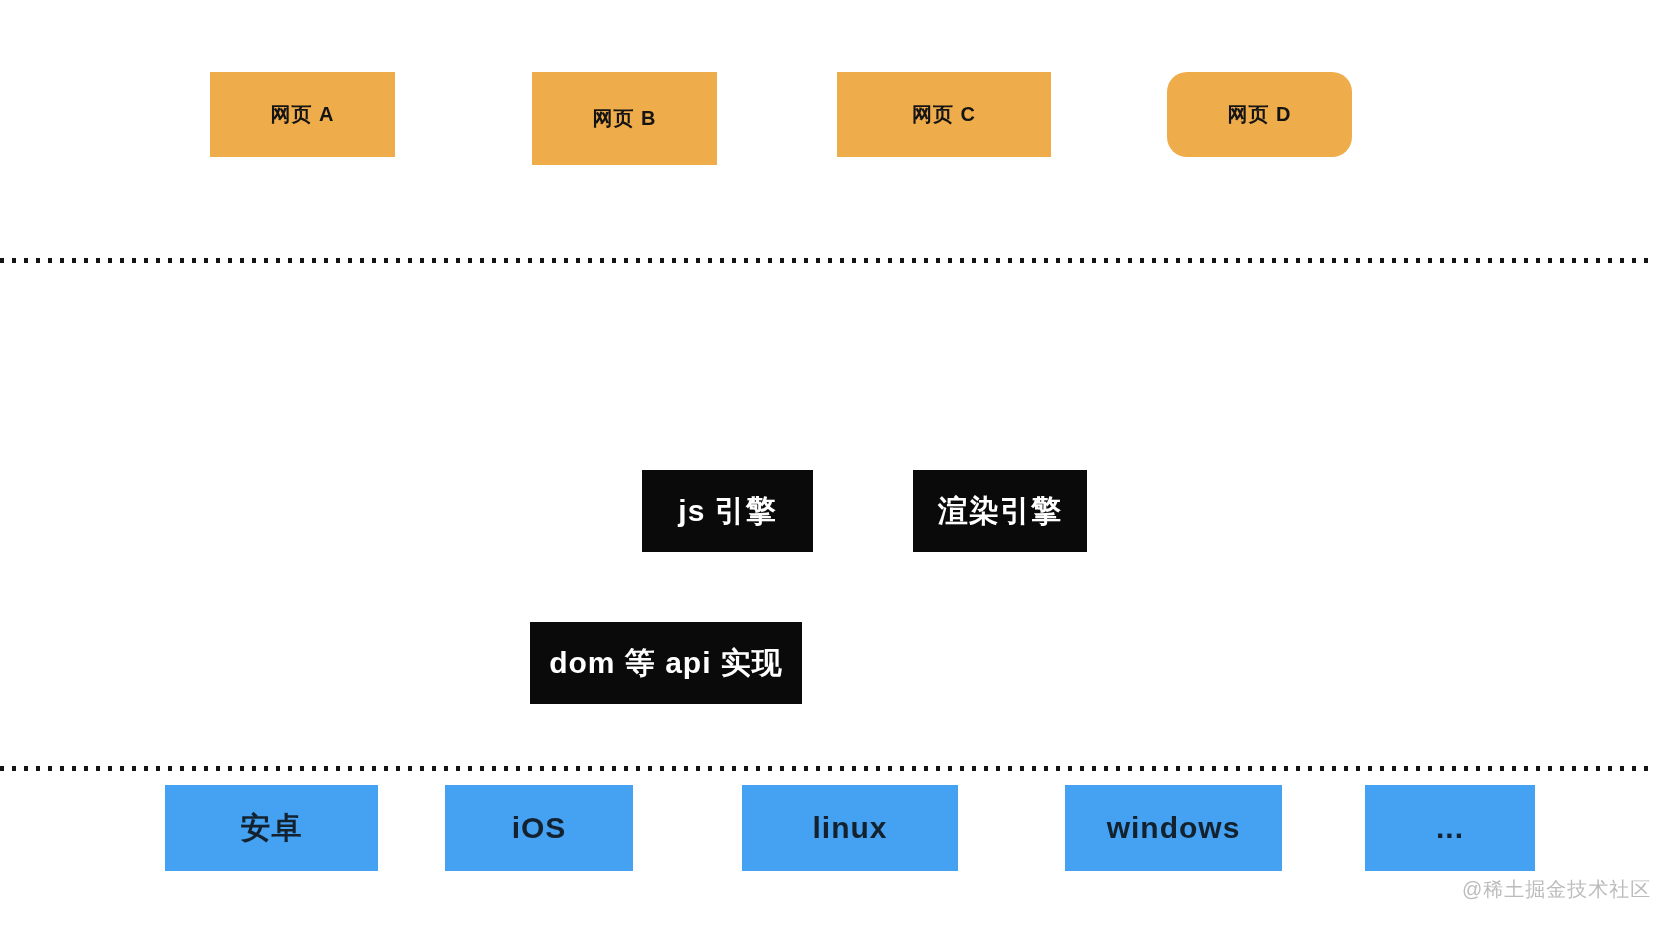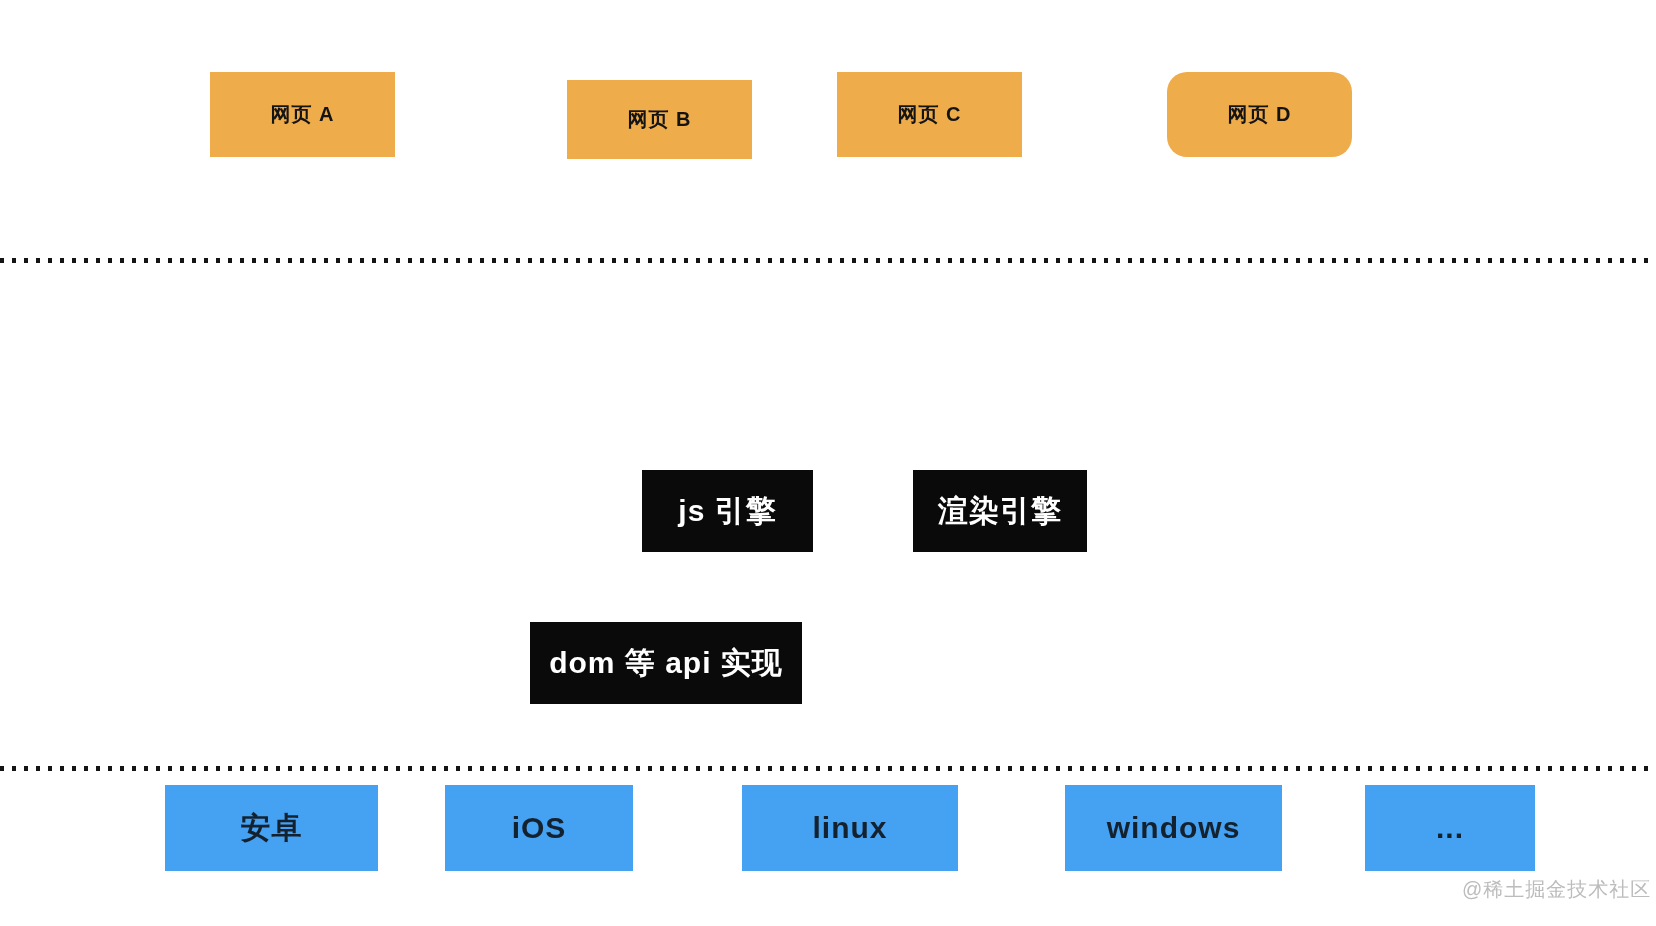--- a/index.html
+++ b/index.html
@@ -65,24 +65,24 @@
   }
 </style>
 </head>
 <body>
 
 <div class="canvas">
 
   <div class="box orange" style="left:210px; top:72px; width:185px; height:85px;">
     <span>网页 A</span>
   </div>
-  <div class="box orange" style="left:532px; top:80px; width:185px; height:79px;margin-left:35px;">
+  <div class="box orange" style="left:532px; top:72px; width:185px; height:93px;">
     <span>网页 B</span>
   </div>
-  <div class="box orange" style="left:837px; top:72px; width:185px; height:85px;">
+  <div class="box orange" style="left:837px; top:72px; width:214px; height:85px;">
     <span>网页 C</span>
   </div>
   <div class="box orange" style="left:1167px; top:72px; width:185px; height:85px;border-radius:20px;">
     <span>网页 D</span>
   </div>
 
   <div class="dotted-line" style="top:258px;"></div>
 
 
   <div class="box black" style="left:642px; top:470px; width:171px; height:82px;">

